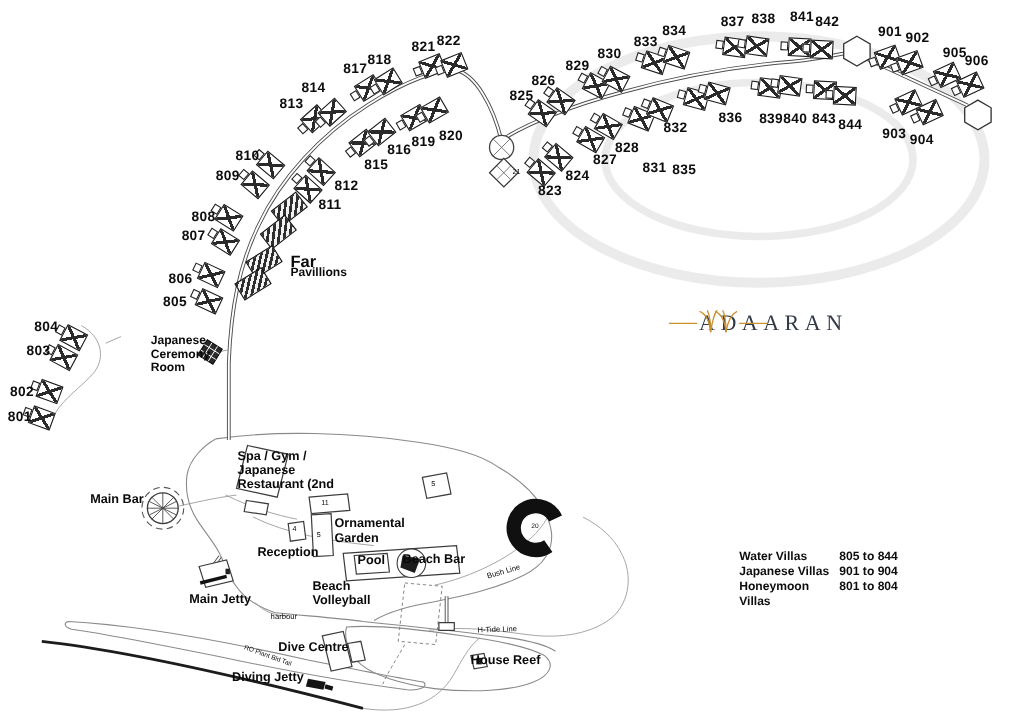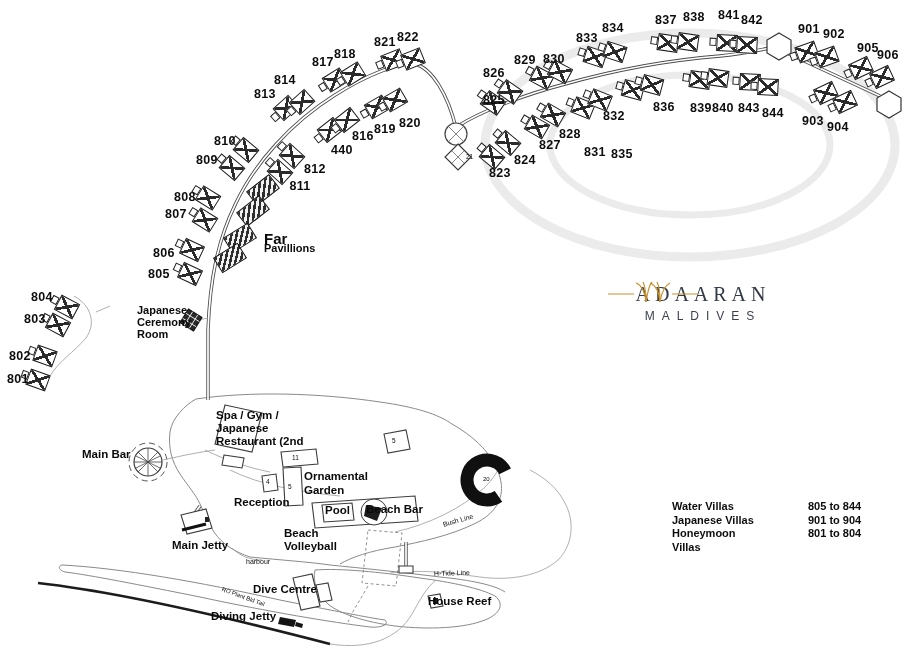--- a/index.html
+++ b/index.html
@@ -32,21 +32,21 @@
   .logo{position:absolute;left:608px;top:281px;width:190px;text-align:center;color:#2c3240;}
   .logo .brand{font-family:"Liberation Serif",serif;font-size:20px;letter-spacing:5px;
     color:#333a47;margin-top:2px;}
   .logo .script{font-family:"DejaVu Serif",serif;font-style:italic;font-size:19px;
     color:#c8922f;margin-top:-9px;}
   .logo .resort{font-family:"Liberation Serif",serif;font-size:31px;letter-spacing:9px;
     color:#2c3240;margin-top:2px;}
   .logo .country{font-size:12px;letter-spacing:7px;color:#3a3f4a;margin-top:3px;}
   
   .legend{position:absolute;left:672px;top:500px;font-size:11px;font-weight:700;color:#0d0d0d;}
-  .legend .row{display:flex;line-height:13.5px;gap:45px;}
+  .legend .row{display:flex;line-height:13.5px;}
   .legend .lab{width:91px;}
 </style>
 </head>
 <body>
 
 <div class="stage">
 
   <svg width="920" height="653" viewBox="0 0 920 653">
 
     <g>
@@ -200,51 +200,51 @@
       <span class="vnum" style="left: 225px; top: 141px;">810</span>
       <div class="hut" style="left: 280px; top: 172px; --r: 42deg;"></div>
       <span class="vnum" style="left: 300px; top: 186px;">811</span>
       <div class="hut" style="left: 292px; top: 156px; --r: 42deg;"></div>
       <span class="vnum" style="left: 315px; top: 169px;">812</span>
       <div class="hut" style="left: 286px; top: 108px; --r: -42deg;"></div>
       <span class="vnum" style="left: 265px; top: 94px;">813</span>
       <div class="hut" style="left: 302px; top: 102px; --r: -42deg;"></div>
       <span class="vnum" style="left: 285px; top: 80px;">814</span>
       <div class="hut" style="left: 330px; top: 130px; --r: -38deg;"></div>
-      <span class="vnum" style="left: 342px; top: 150px;">440</span>
+      <span class="vnum" style="left: 342px; top: 150px;">815</span>
       <div class="hut" style="left: 347px; top: 120px; --r: -38deg;"></div>
       <span class="vnum" style="left: 363px; top: 136px;">816</span>
       <div class="hut" style="left: 335px; top: 80px; --r: -32deg;"></div>
       <span class="vnum" style="left: 323px; top: 62px;">817</span>
       <div class="hut" style="left: 353px; top: 74px; --r: -32deg;"></div>
       <span class="vnum" style="left: 345px; top: 54px;">818</span>
       <div class="hut" style="left: 377px; top: 107px; --r: -30deg;"></div>
       <span class="vnum" style="left: 385px; top: 129px;">819</span>
       <div class="hut" style="left: 395px; top: 100px; --r: -30deg;"></div>
       <span class="vnum" style="left: 410px; top: 123px;">820</span>
       <div class="hut" style="left: 393px; top: 60px; --r: -22deg;"></div>
       <span class="vnum" style="left: 385px; top: 42px;">821</span>
       <div class="hut" style="left: 413px; top: 59px; --r: -22deg;"></div>
       <span class="vnum" style="left: 408px; top: 37px;">822</span>
       <div class="hut" style="left: 492px; top: 157px; --r: 40deg;"></div>
       <span class="vnum" style="left: 500px; top: 173px;">823</span>
       <div class="hut" style="left: 508px; top: 143px; --r: 40deg;"></div>
       <span class="vnum" style="left: 525px; top: 160px;">824</span>
       <div class="hut" style="left: 493px; top: 103px; --r: 35deg;"></div>
-      <span class="vnum" style="left: 494px; top: 87px; margin-top: 13px;">825</span>
+      <span class="vnum" style="left: 474px; top: 87px;">825</span>
       <div class="hut" style="left: 510px; top: 92px; --r: 35deg;"></div>
       <span class="vnum" style="left: 494px; top: 73px;">826</span>
       <div class="hut" style="left: 537px; top: 127px; --r: 30deg;"></div>
       <span class="vnum" style="left: 550px; top: 145px;">827</span>
       <div class="hut" style="left: 553px; top: 115px; --r: 30deg;"></div>
       <span class="vnum" style="left: 570px; top: 134px;">828</span>
       <div class="hut" style="left: 542px; top: 78px; --r: 28deg;"></div>
       <span class="vnum" style="left: 525px; top: 60px;">829</span>
       <div class="hut" style="left: 560px; top: 72px; --r: 28deg;"></div>
-      <span class="vnum" style="left: 554px; top: 59px;">830</span>
+      <span class="vnum" style="left: 554px; top: 49px;">830</span>
       <div class="hut" style="left: 583px; top: 108px; --r: 22deg;"></div>
       <span class="vnum" style="left: 595px; top: 124px; margin-top: 28px;">831</span>
       <div class="hut" style="left: 600px; top: 100px; --r: 22deg;"></div>
       <span class="vnum" style="left: 614px; top: 116px;">832</span>
       <div class="hut" style="left: 595px; top: 57px; --r: 18deg;"></div>
       <span class="vnum" style="left: 587px; top: 38px;">833</span>
       <div class="hut" style="left: 615px; top: 52px; --r: 18deg;"></div>
       <span class="vnum" style="left: 613px; top: 28px;">834</span>
       <div class="hut" style="left: 633px; top: 90px; --r: 15deg;"></div>
       <span class="vnum" style="left: 622px; top: 110px; margin-top: 44px;">835</span>
@@ -324,21 +324,20 @@
       <g fill="none" stroke="#c8922f" stroke-width="1.2">
         <path d="M38,21 C37,10 33,4 28,2"></path>
           <path d="M38,21 C38,8 36,3 35,1"></path>
           <path d="M38,21 C40,8 42,3 44,1"></path>
         <path d="M52,21 C51,10 47,4 42,2"></path>
           <path d="M52,21 C52,8 50,3 49,1"></path>
           <path d="M52,21 C54,8 58,4 62,2"></path>
       </g>
     </svg>
     <div class="brand">ADAARAN</div>
-    <div class="country">MALDIVES</div>
   </div>
 
   <div class="legend">
     <div class="row">
       <span class="lab">Water Villas</span>
       <span class="val">805 to 844</span>
     </div>
     <div class="row">
       <span class="lab">Japanese Villas</span>
       <span class="val">901 to 904</span>

